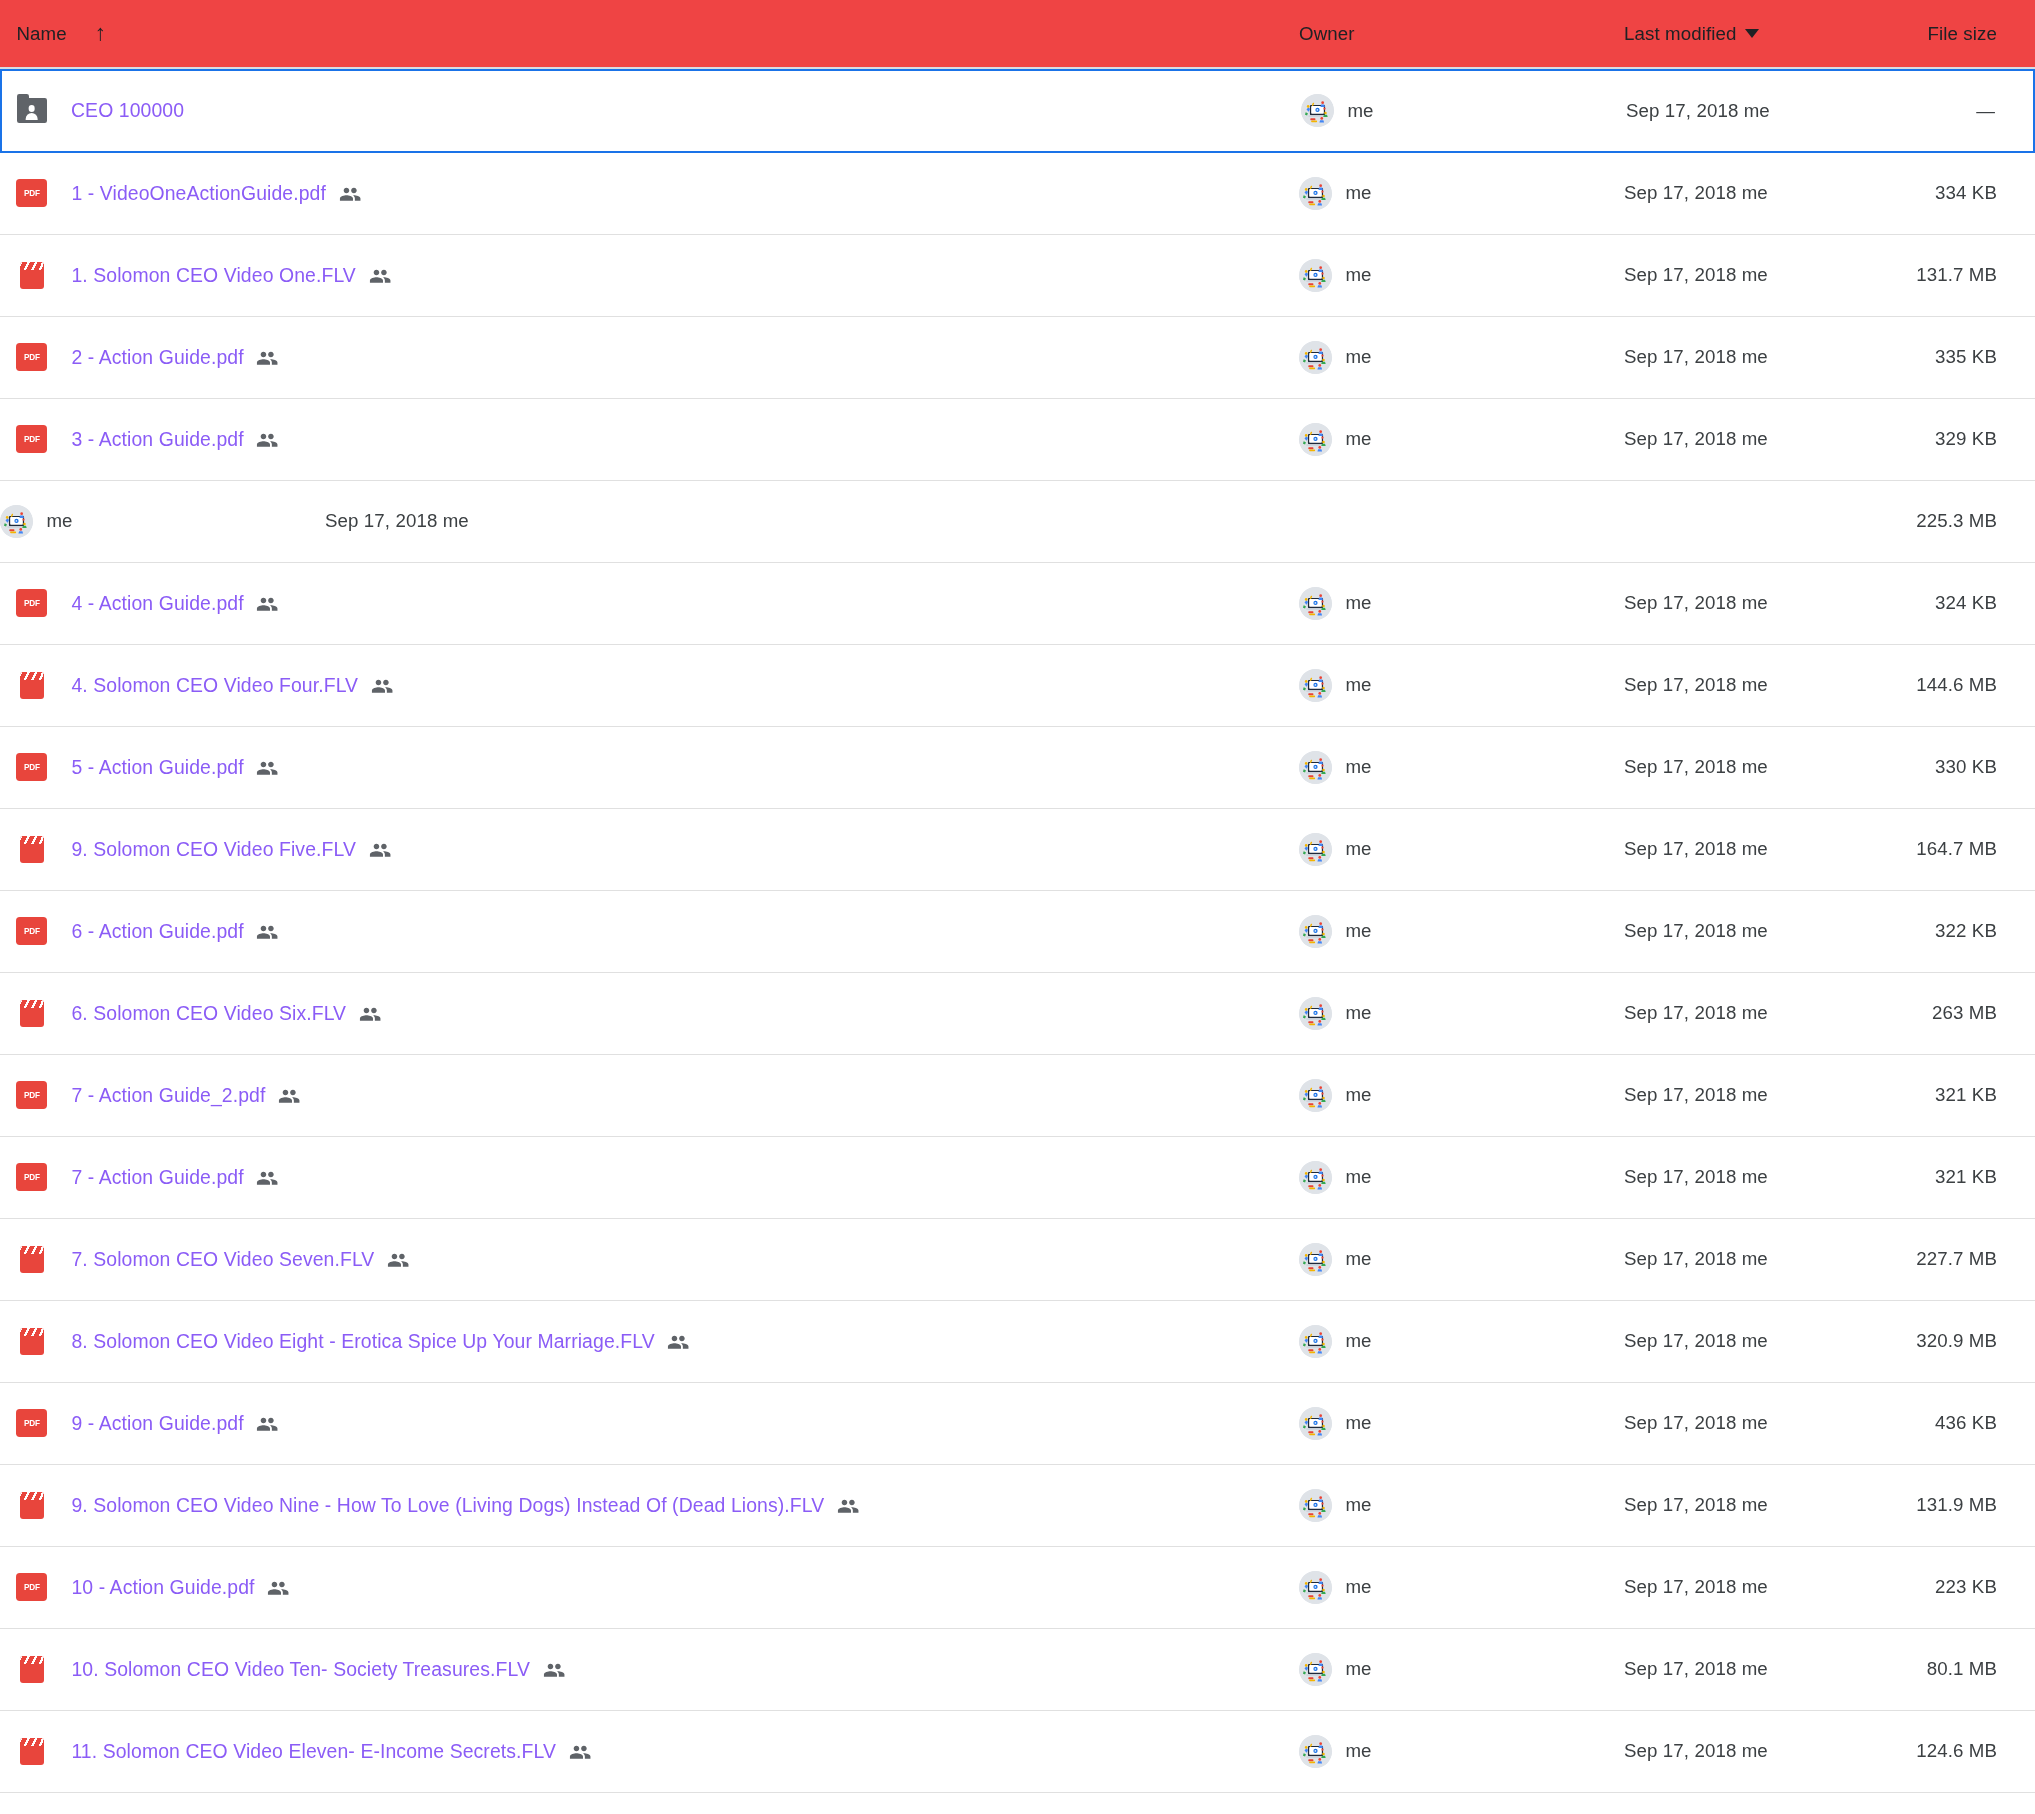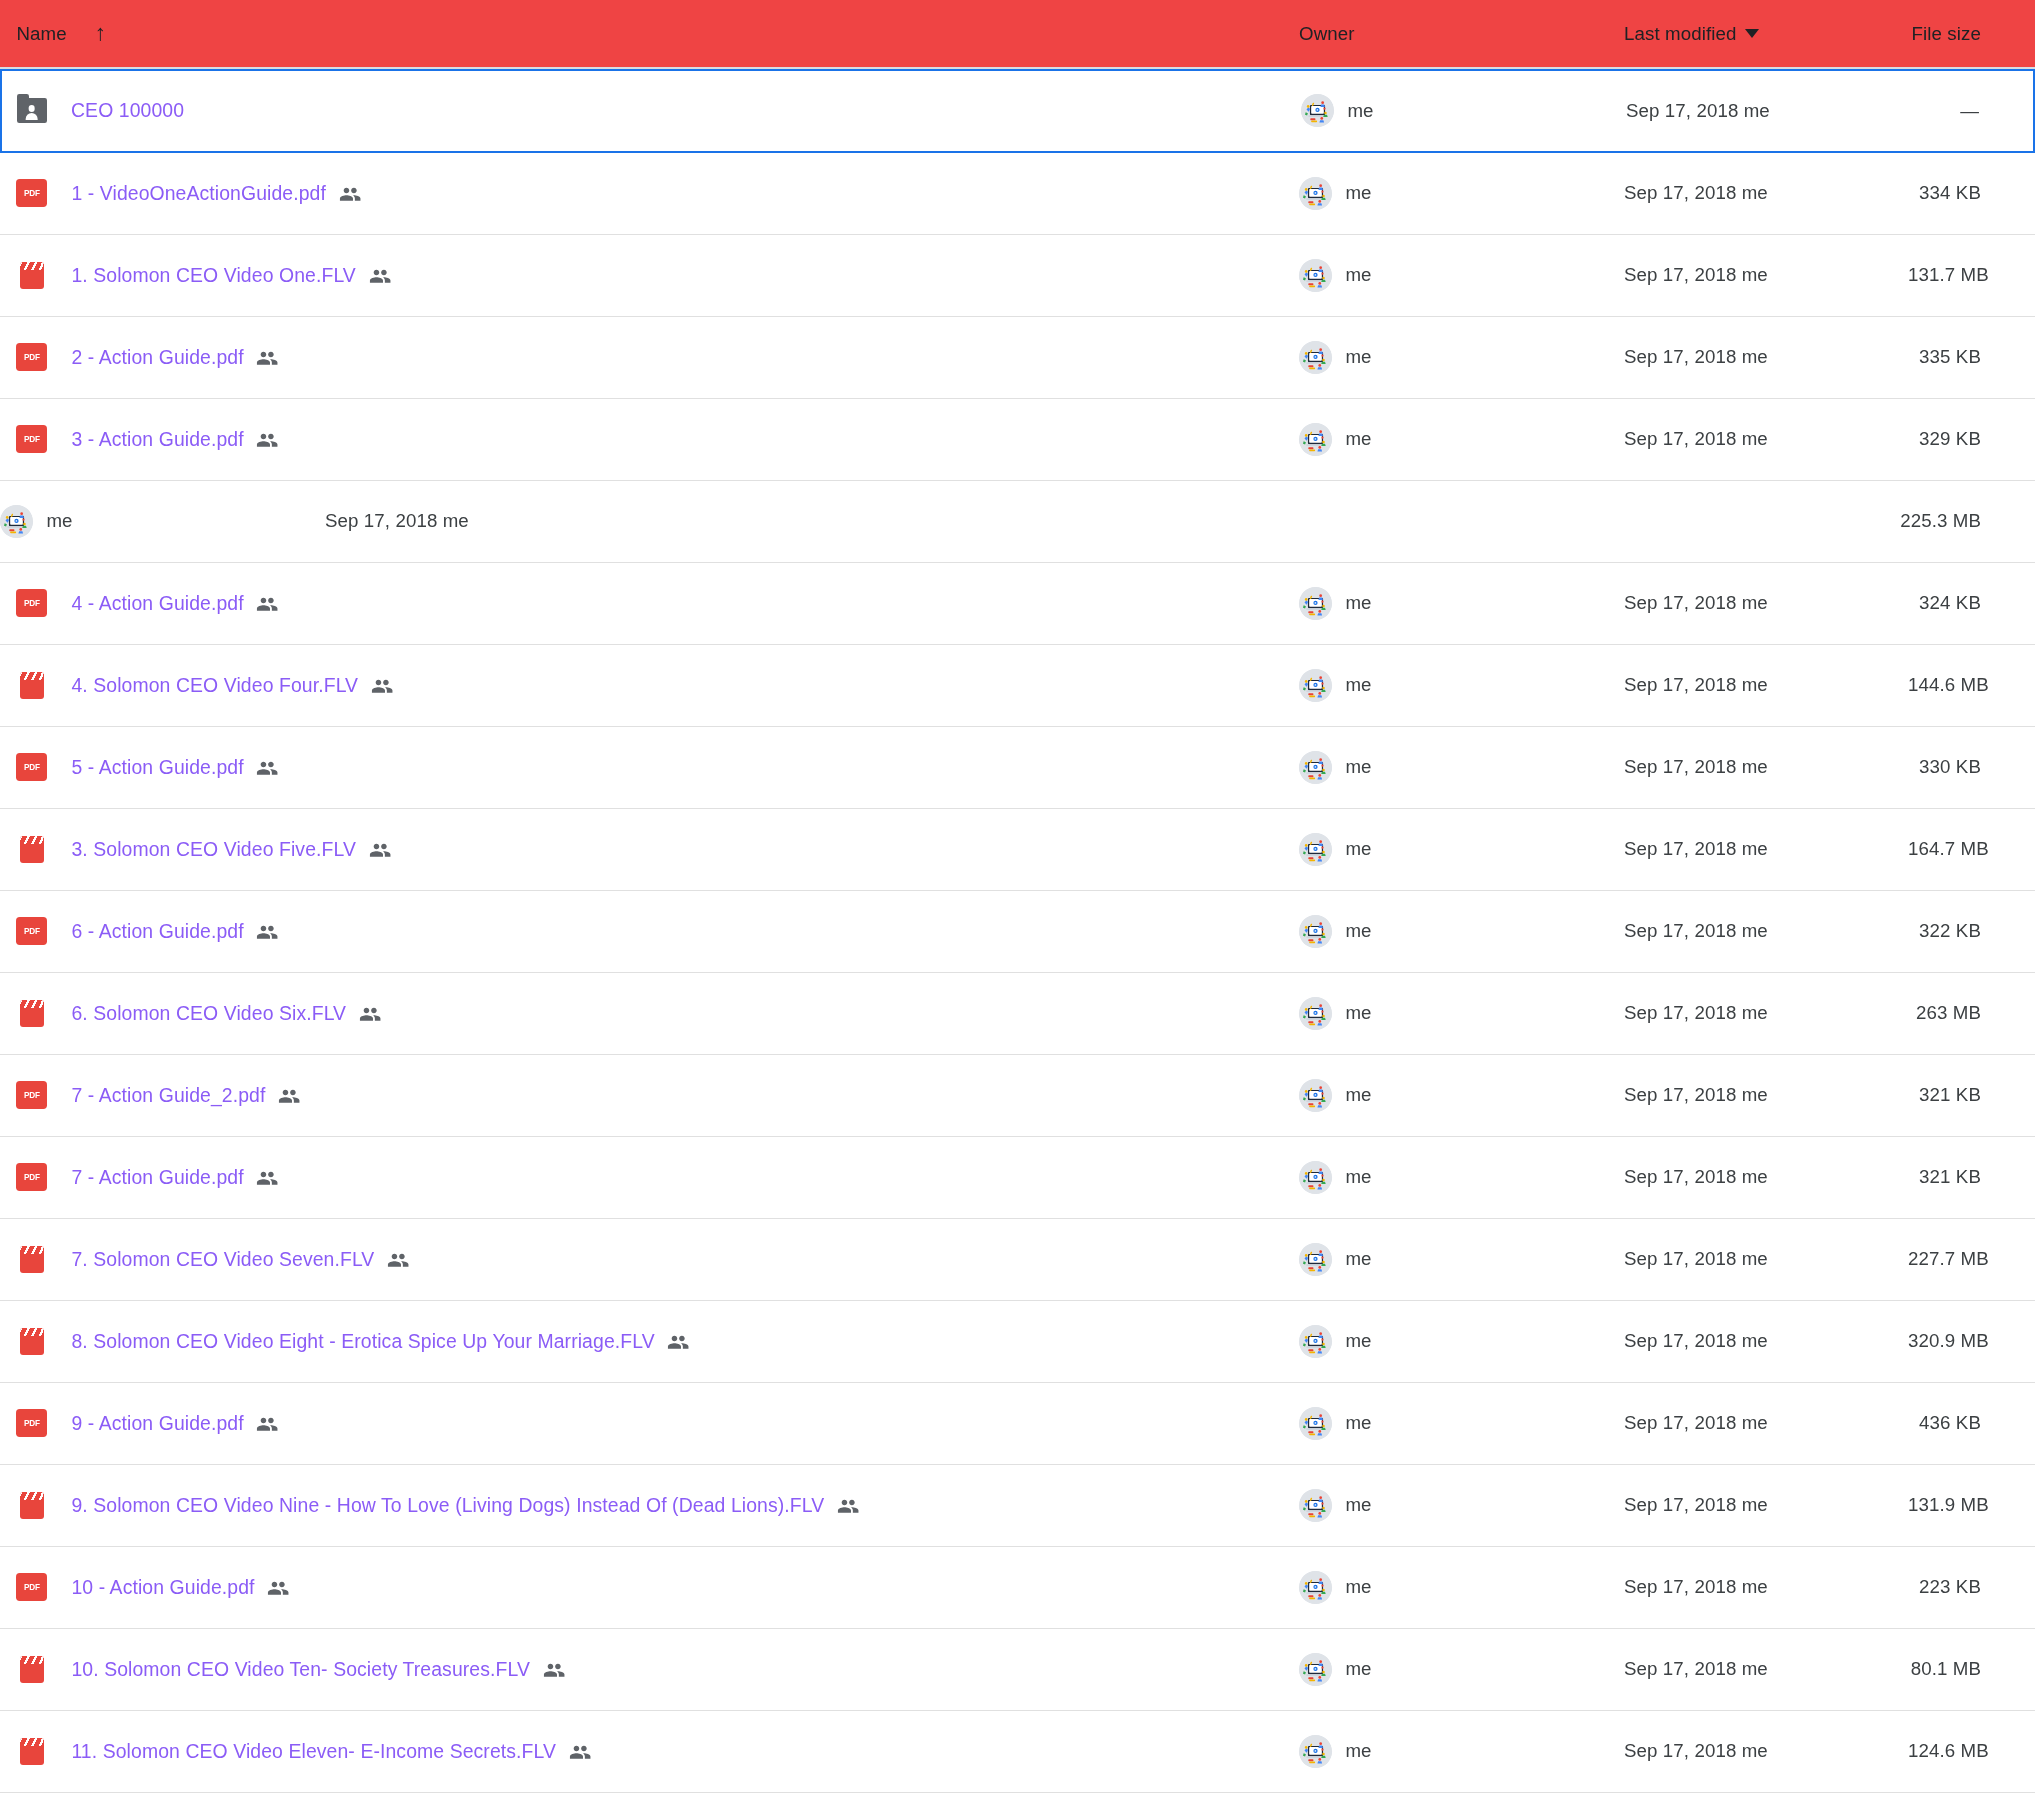--- a/index.html
+++ b/index.html
@@ -14,21 +14,21 @@
     width: 2035px;
     height: 1814px;
     background: #ffffff;
     overflow: hidden;
   }
 
   
   .col-name      { flex: 0 0 1299px; display: flex; align-items: center; padding-left: 16.4px; }
   .col-owner     { flex: 0 0 325px;  display: flex; align-items: center; }
   .col-modified  { flex: 0 0 284px;  display: flex; align-items: center; }
-  .col-size      { flex: 1 1 auto;   display: flex; align-items: center; justify-content: flex-end; padding-right: 54px; }
+  .col-size      { flex: 1 1 auto;   display: flex; align-items: center; justify-content: flex-end; padding-right: 38px; }
 
   
   .table-header {
     display: flex;
     align-items: center;
     height: 67px;
     width: 100%;
     background: #ef4444;
   }
   .hdr-text {
@@ -446,21 +446,21 @@
         </div>
         <div class="col-size">
           <span class="size-text">330 KB</span>
         </div>
       </div>
       <div class="row">
         <div class="col-name">
           <span class="file-icon">
             <span class="icon-video"></span>
           </span>
-          <span class="file-name">3. Solomon CEO Video Five.FLV</span>
+          <span class="file-name">9. Solomon CEO Video Five.FLV</span>
           <span class="shared-icon">
             <svg width="22.4" height="22.4" viewBox="0 0 30 30">
               <use href="#sym-shared-people"></use>
             </svg>
           </span>
         </div>
         <div class="col-owner">
           <span class="avatar"><svg width="33" height="33" viewBox="0 0 44 44">
               <use href="#sym-avatar"></use>
             </svg></span>

